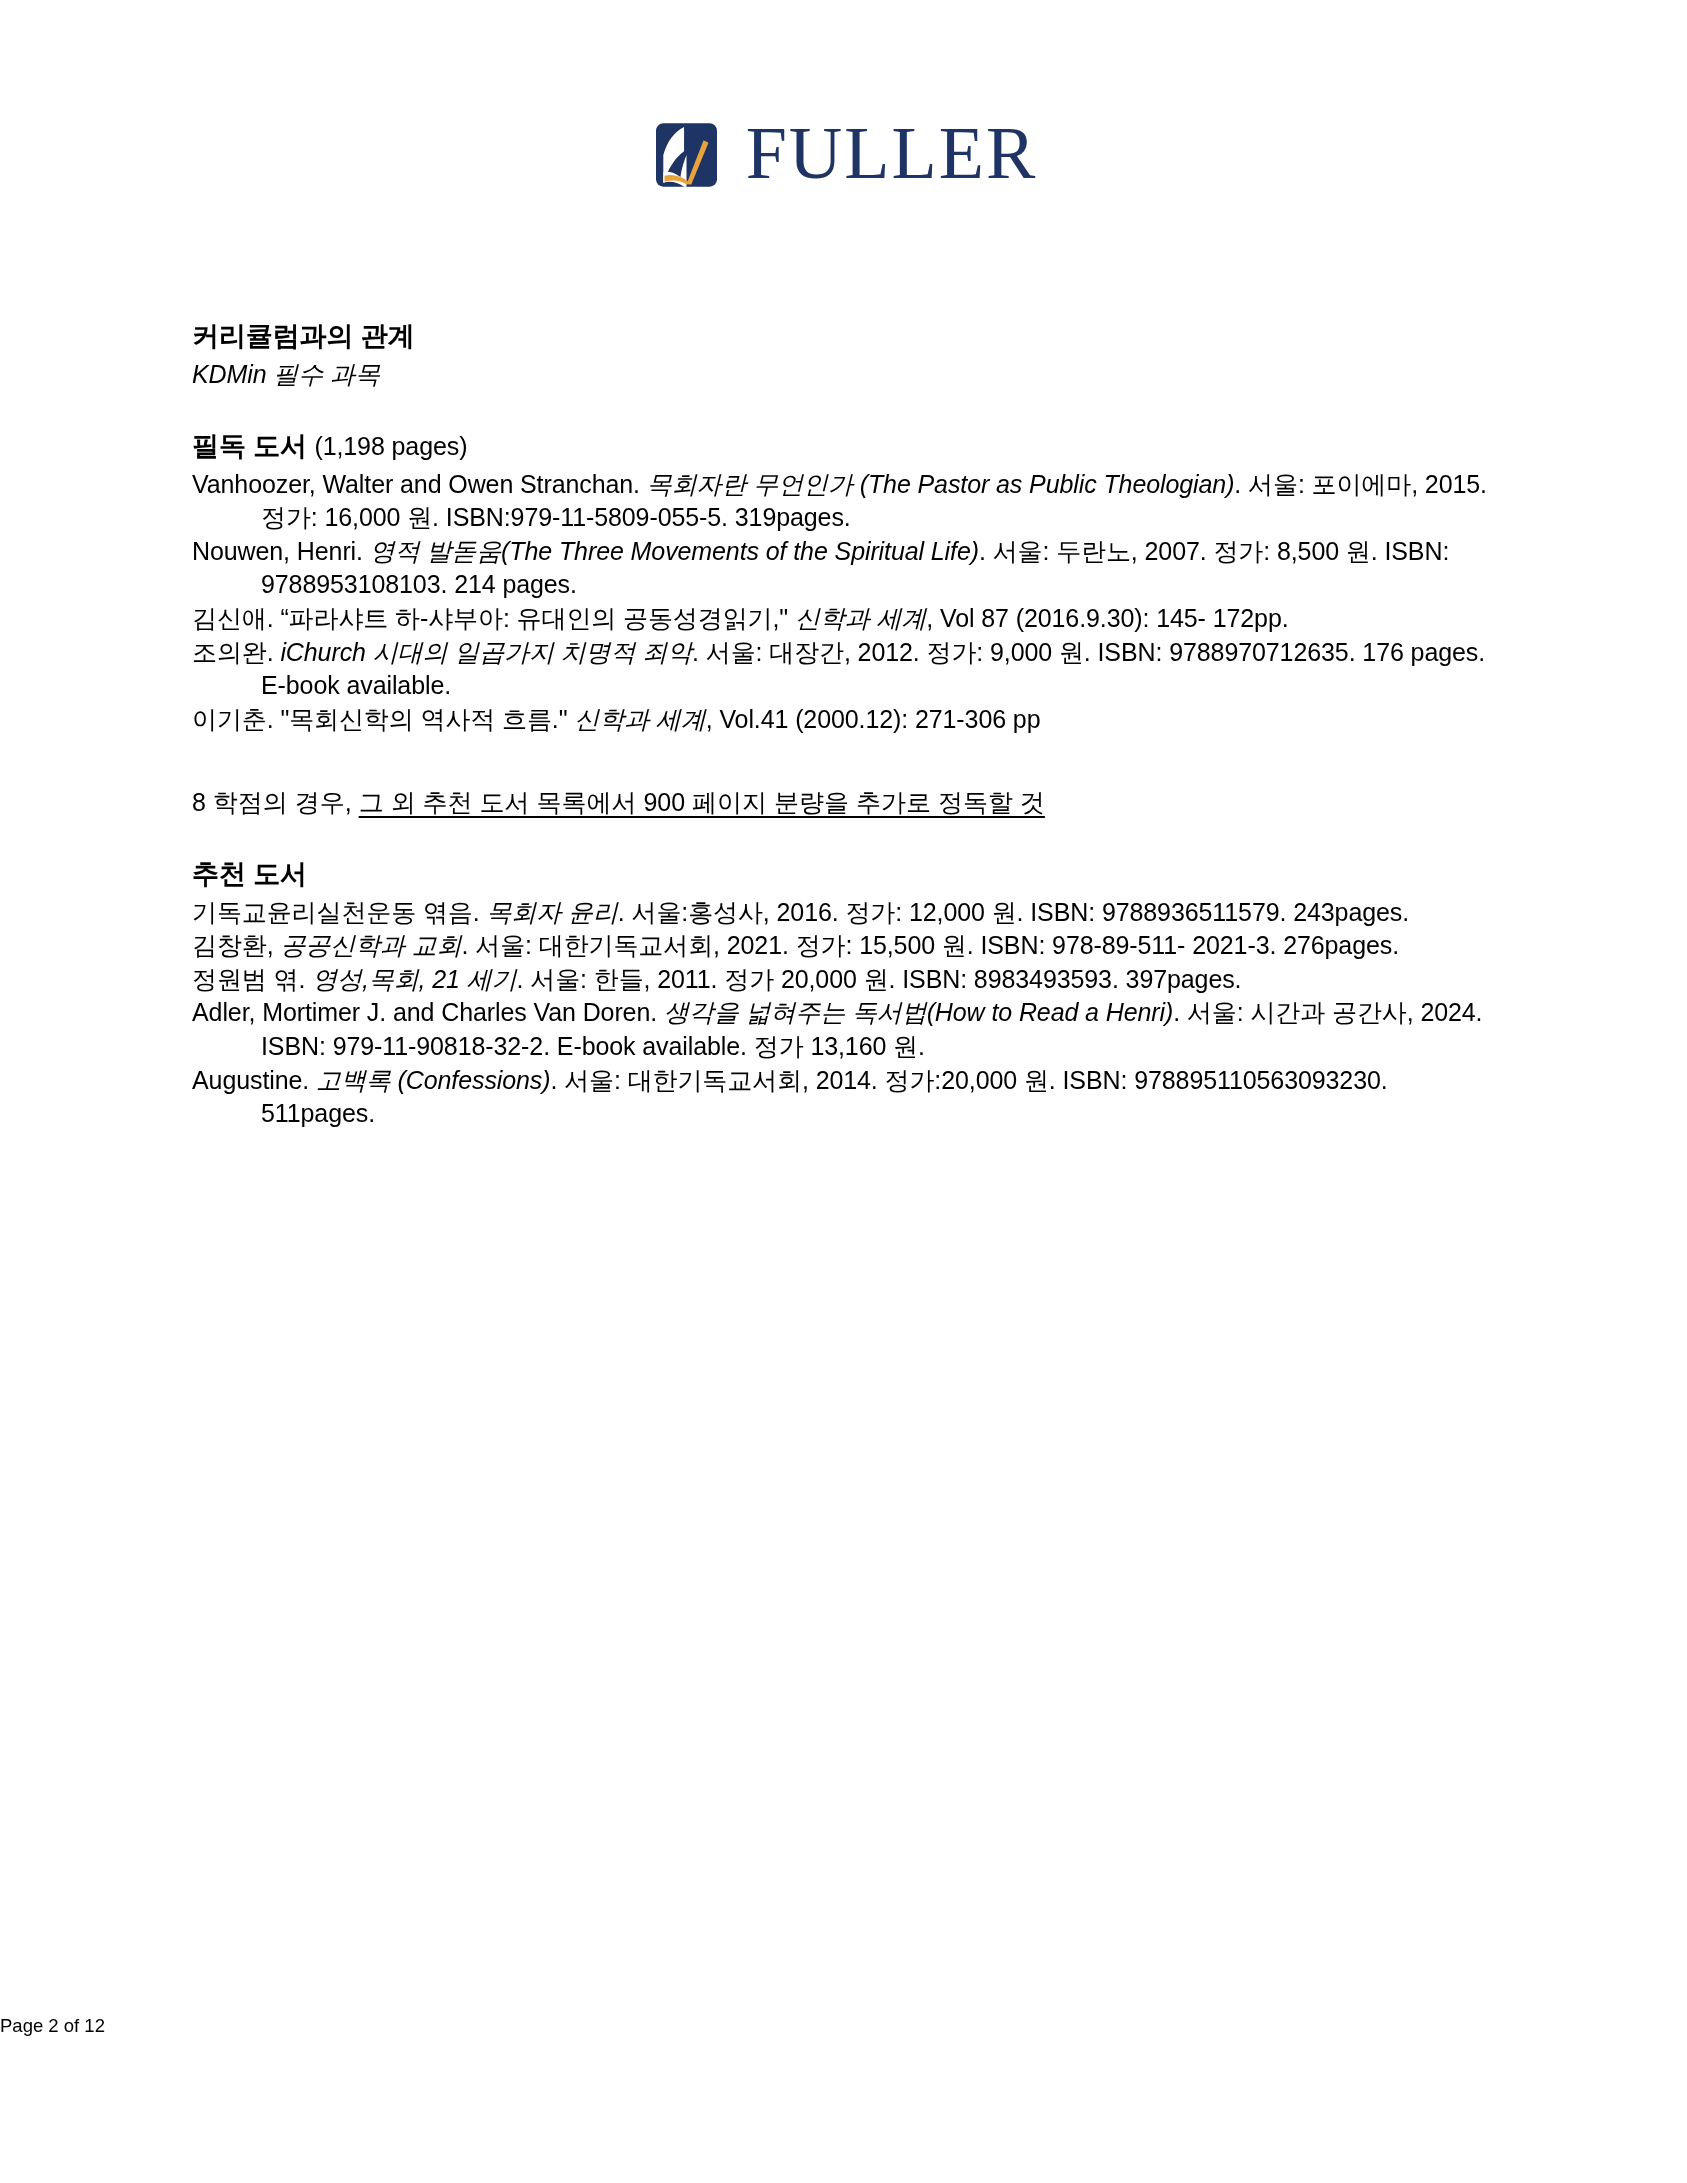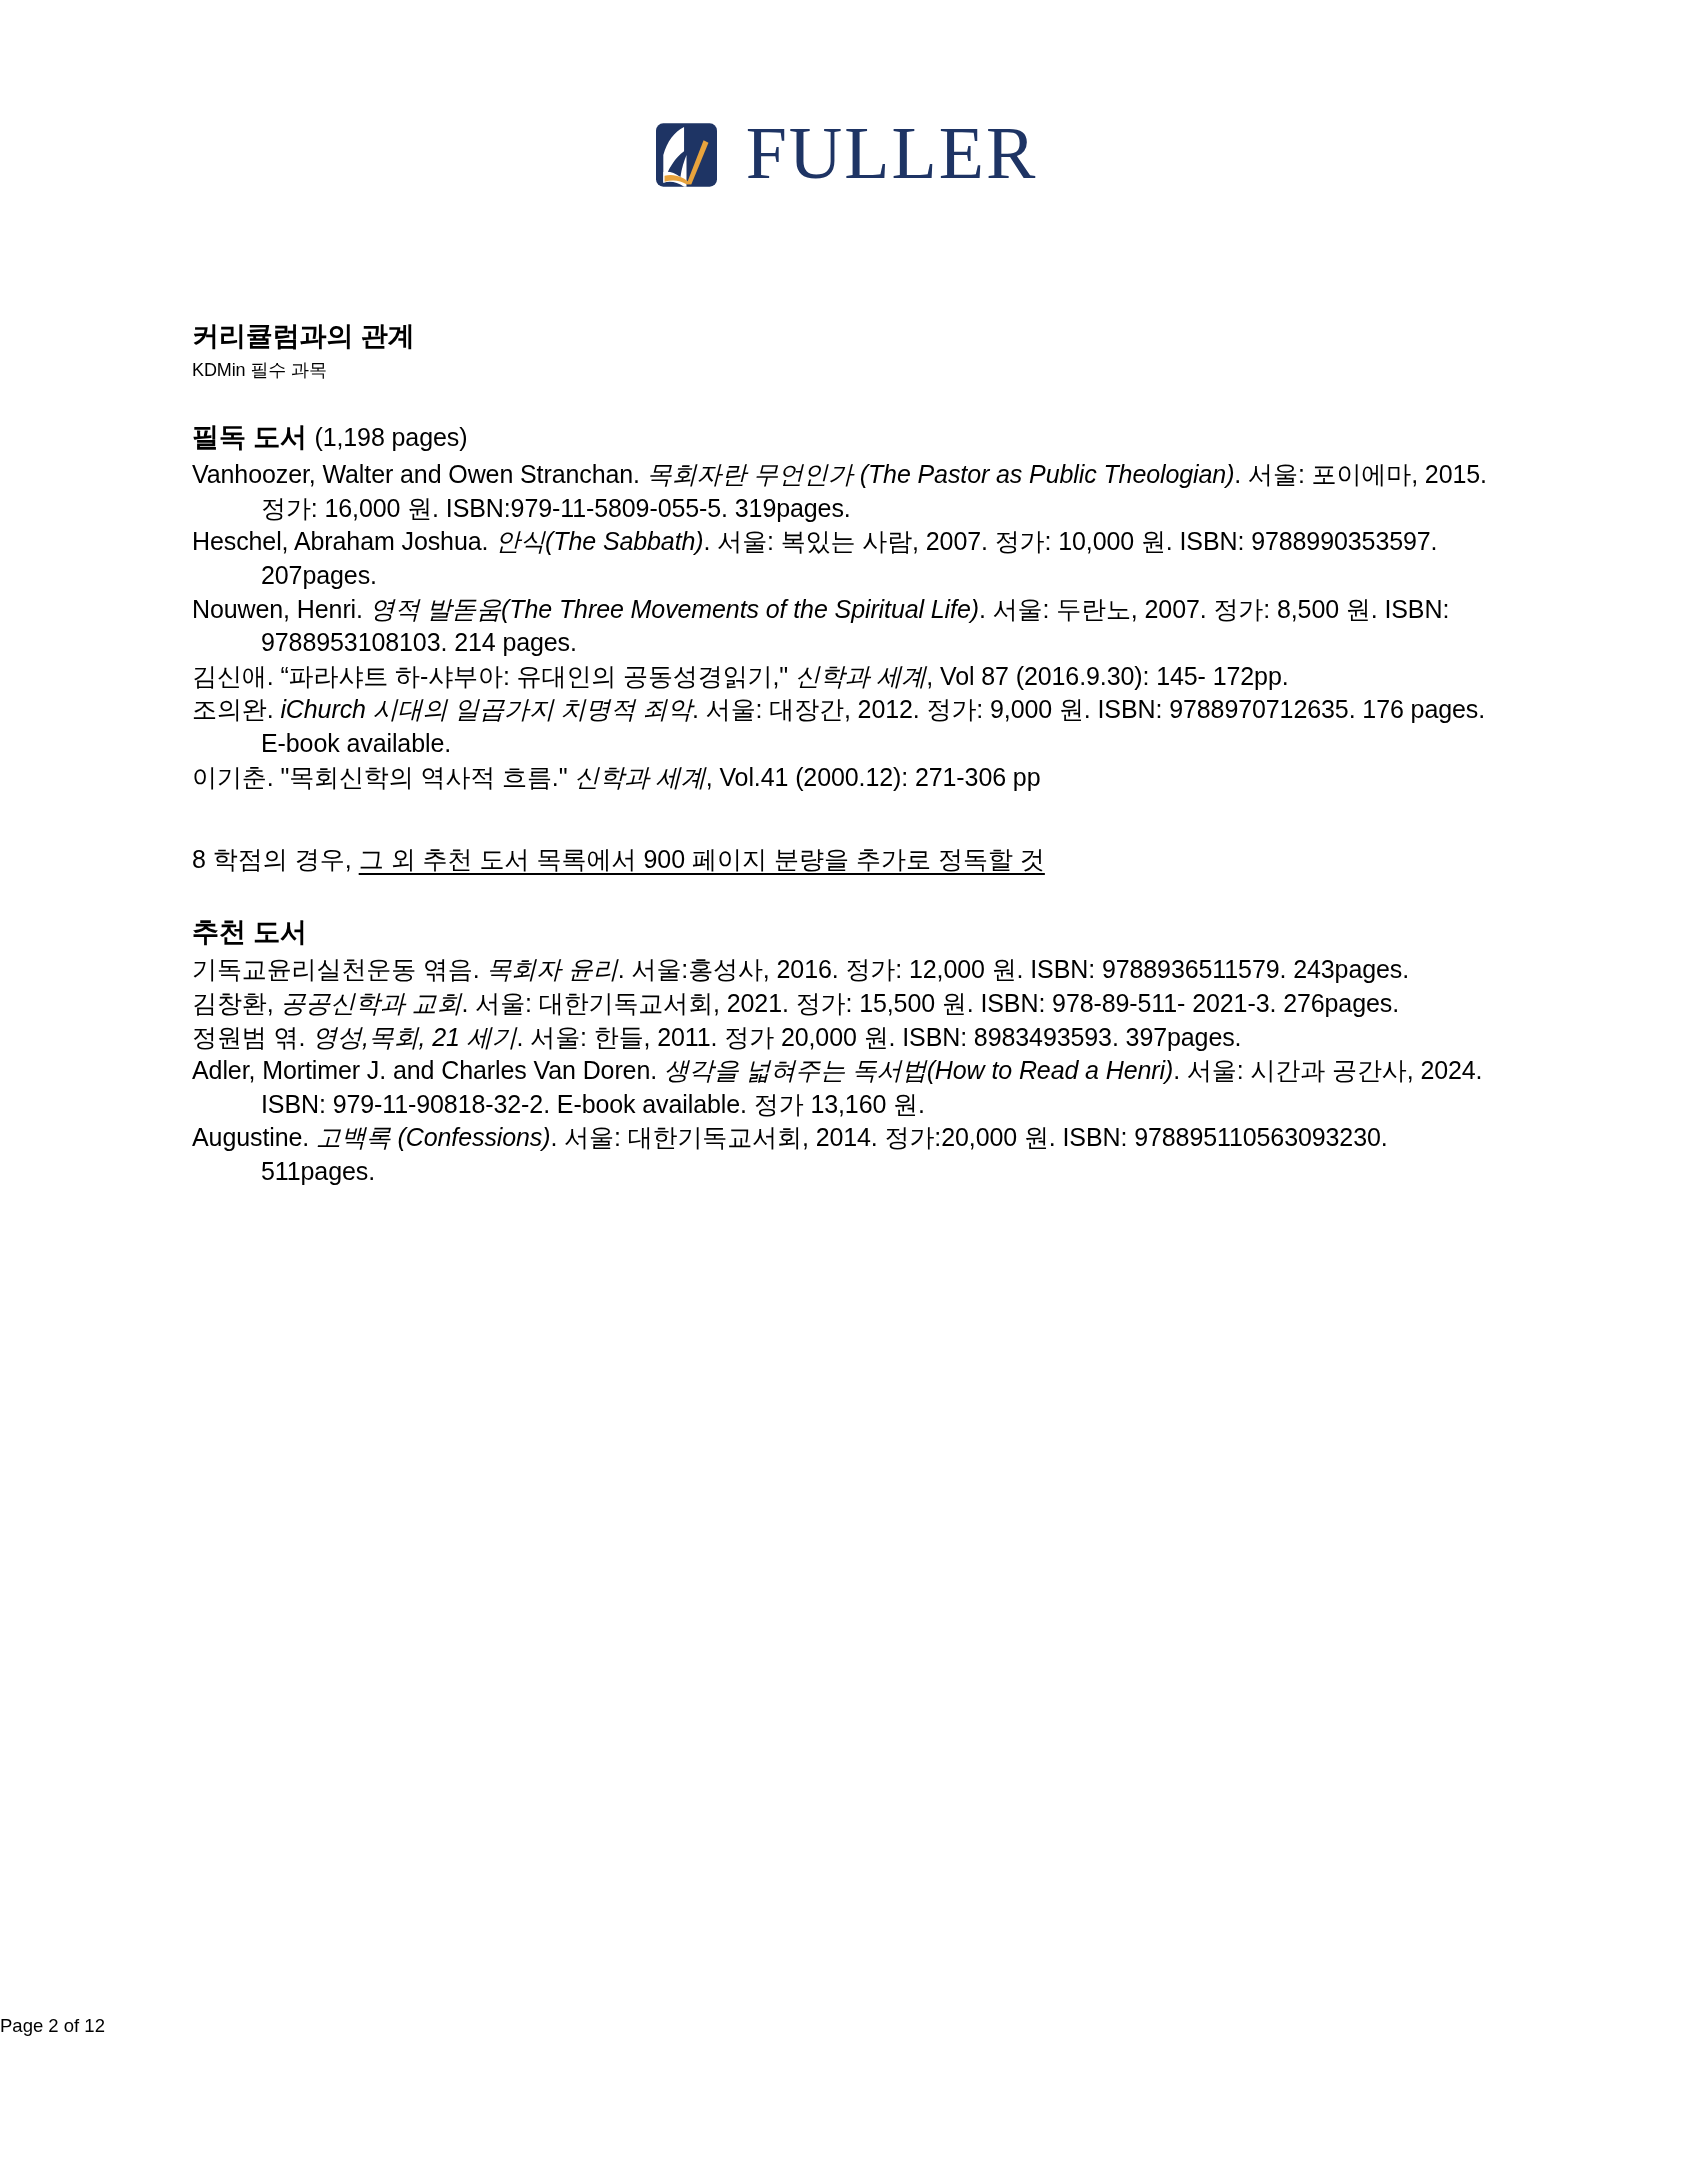--- a/index.html
+++ b/index.html
@@ -64,24 +64,25 @@
     font-weight: bold;
     line-height: 1.33;
     margin: 0 0 2.6px 0;
     letter-spacing: -0.1px;
   }
   .h-bold .regular {
     font-weight: normal;
     font-size: 25px;
   }
   .para {
-    font-size: 18px;
+    font-size: 25px;
     line-height: 1.34;
     margin: 0;
     letter-spacing: -0.1px;
+    font-style: italic;
   }
   .spacer-md { height: 38px; }
   .spacer-lg { height: 49px; }
 
   
   .bib {
     font-size: 25px;
     line-height: 1.345;
     margin: 0;
     padding-left: 69px;
@@ -138,24 +139,20 @@
       <span class="regular">(1,198 pages)</span>
     </h2>
 
     <div>
 
       <p class="bib">
         <span>Vanhoozer, Walter and Owen Stranchan. </span><span class="it">목회자란 무언인가 (The Pastor as Public Theologian)</span><span>.</span>
         <span>서울: 포이에마, 2015. 정가: 16,000 원. ISBN:979-11-5809-055-5. 319pages.</span>
       </p>
 
-      <p class="bib">
-        <span>Heschel, Abraham Joshua. </span><span class="it">안식(The Sabbath)</span><span>. 서울: 복있는 사람, 2007. 정가: 10,000 원.</span>
-        <span>ISBN:  9788990353597. 207pages.</span>
-      </p>
 
 
       <p class="bib">
         <span>Nouwen, Henri. </span><span class="it">영적 발돋움(The Three Movements of the Spiritual Life)</span><span>. 서울: 두란노, 2007.</span>
         <span>정가: 8,500 원. ISBN: 9788953108103. 214 pages.</span>
       </p>
 
       <p class="bib">
         <span>김신애. “파라샤트 하-샤부아: 유대인의 공동성경읽기," </span><span class="it">신학과 세계</span><span>, Vol 87 (2016.9.30): 145-</span>
         <span>172pp.</span>

